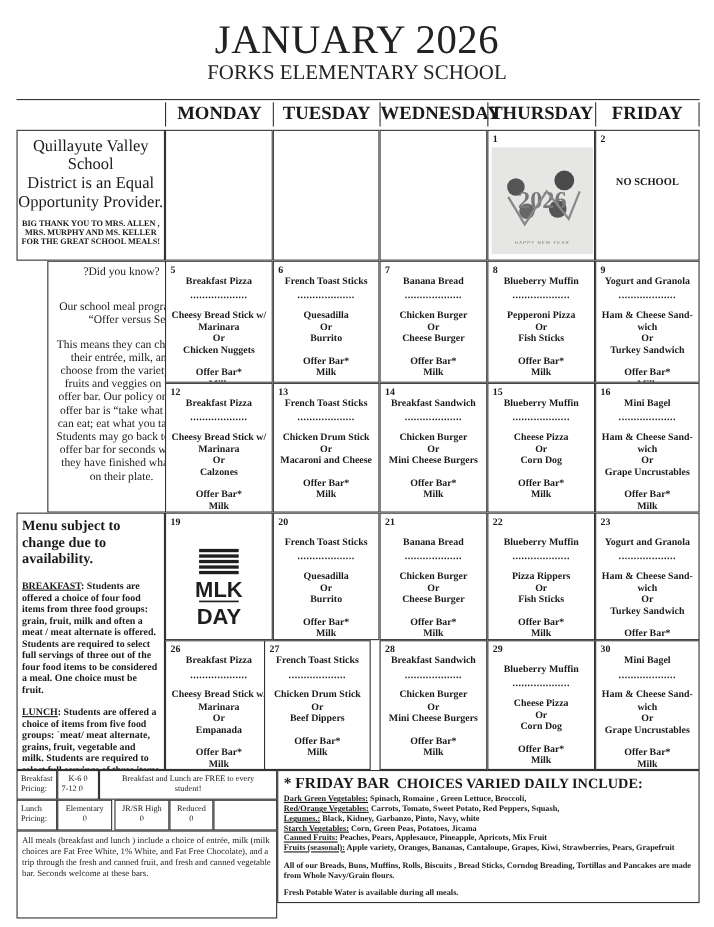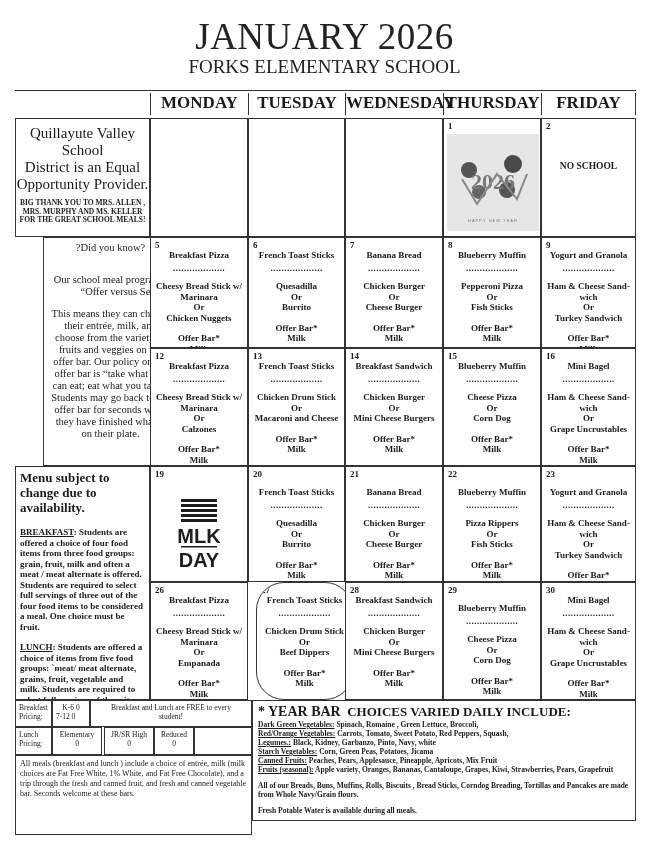--- a/index.html
+++ b/index.html
@@ -299,21 +299,21 @@
         <span class="dots">...................</span>
         <span class="ln">Cheesy Bread Stick w/</span>
         <span class="ln">Marinara</span>
         <span class="ln">Or</span>
         <span class="ln">Empanada</span>
         <span class="gap"></span>
         <span class="ln">Offer Bar*</span>
         <span class="ln">Milk</span>
       </div>
     </div>
-    <div class="cell" style="left: 256px; top: 582px; width: 97px; height: 118px; border-radius: 28px;">
+    <div class="cell" style="left: 240px; top: 582px; width: 97px; height: 118px;">
       <span class="num">27</span>
       <div class="menu" style="top:12px;">
         <span class="bf">French Toast Sticks</span>
         <span class="dots">...................</span>
         <span class="ln">Chicken Drum Stick</span>
         <span class="ln">Or</span>
         <span class="ln">Beef Dippers</span>
         <span class="gap"></span>
         <span class="ln">Offer Bar*</span>
         <span class="ln">Milk</span>
@@ -398,21 +398,21 @@
 <div class="pcell" style="left:154px;top:727px;width:40px;height:28px;text-align:center;">
   <div>Reduced</div>
   <div>0</div>
 </div>
 <div class="pcell" style="left:194px;top:727px;width:58px;height:28px;"></div>
 
 <div class="allmeals">All meals (breakfast and lunch ) include a choice of  entrée, milk (milk choices are Fat Free White, 1% White, and Fat Free Chocolate),  and a trip through the fresh and canned fruit, and fresh and canned vegetable bar.  Seconds welcome at these bars.</div>
 
 <div class="foot-right">
   <div class="ob-title">
-    <span class="t1">* YEAR BAR</span>&nbsp;
+    <span class="t1">* FRIDAY BAR</span>&nbsp;
     <span>CHOICES VARIED DAILY INCLUDE:</span>
   </div>
   <div><u>Dark Green Vegetables:</u><span> Spinach, Romaine , Green Lettuce, Broccoli,</span></div>
   <div><u>Red/Orange Vegetables:</u><span> Carrots, Tomato, Sweet Potato, Red Peppers, Squash,</span></div>
   <div><u>Legumes.:</u><span> Black, Kidney, Garbanzo, Pinto, Navy, white</span></div>
   <div><u>Starch Vegetables:</u><span> Corn, Green Peas, Potatoes, Jicama</span></div>
   <div><u>Canned Fruits:</u><span> Peaches, Pears, Applesauce, Pineapple, Apricots, Mix Fruit</span></div>
   <div><u>Fruits (seasonal):</u><span> Apple variety, Oranges, Bananas, Cantaloupe, Grapes, Kiwi, Strawberries, Pears, Grapefruit</span></div>
   <div class="para">All of our Breads, Buns, Muffins, Rolls, Biscuits , Bread Sticks, Corndog Breading, Tortillas and Pancakes are made from Whole Navy/Grain  flours.</div>
   <div class="para">Fresh Potable Water is available during all meals.</div>

